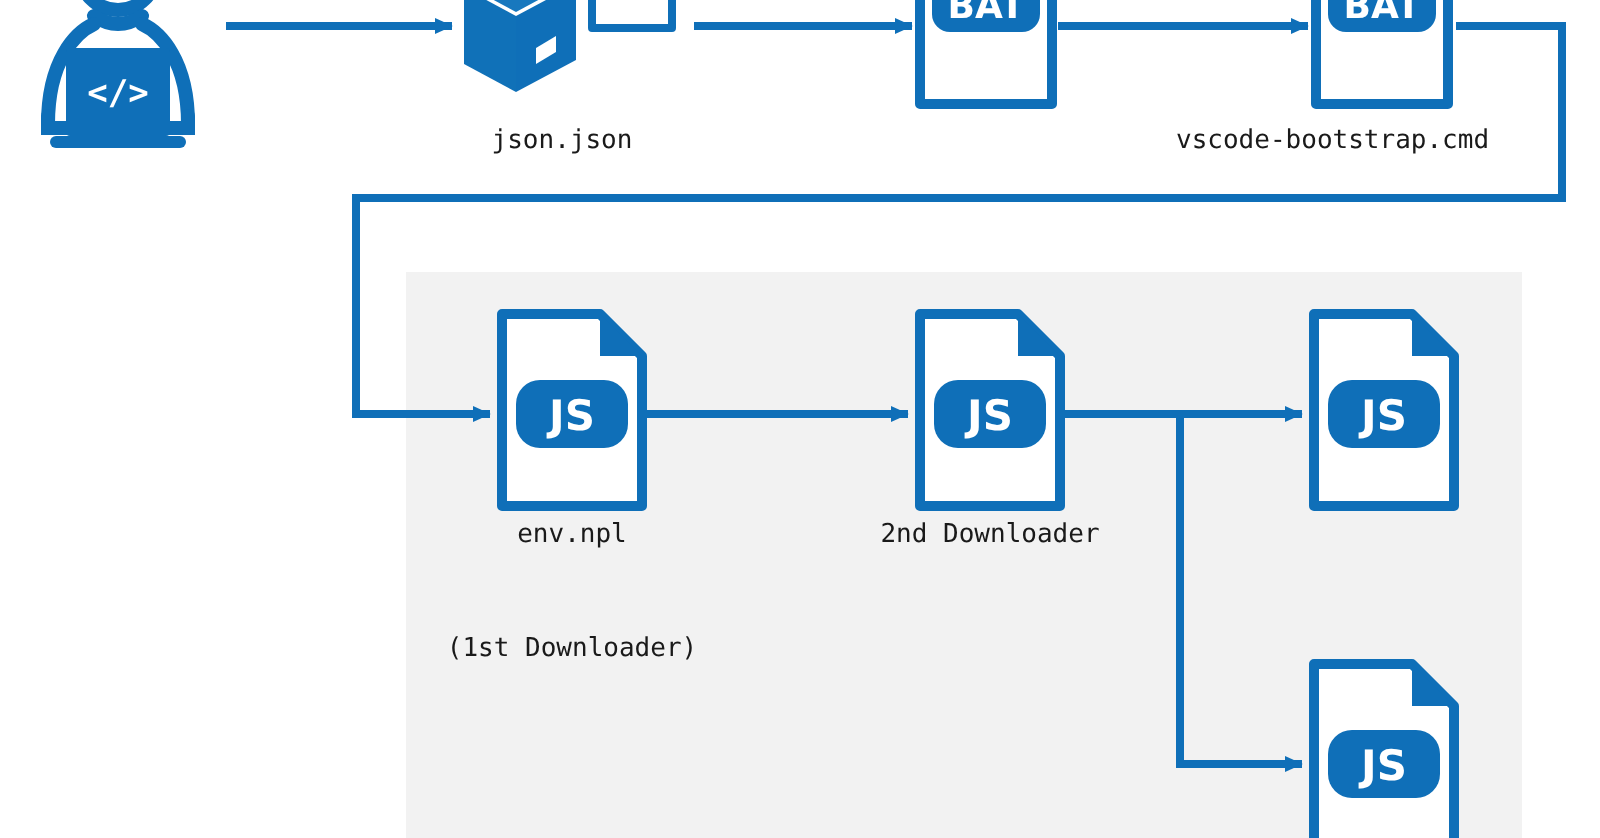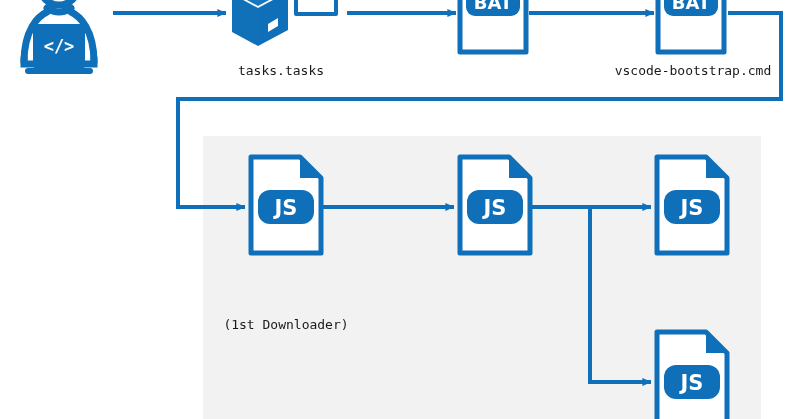--- a/index.html
+++ b/index.html
@@ -137,22 +137,24 @@
     </g>
 
     <g>
       <path d="M657,332 L706,332 L727,353 L727,428 L657,428 Z" fill="#ffffff" stroke="#0F6FB8" stroke-width="5" stroke-linejoin="round"></path>
       <path d="M706,332 L727,353 L706,353 Z" fill="#0F6FB8"></path>
       <rect x="664" y="365" width="56" height="34" rx="12" fill="#0F6FB8"></rect>
       <text x="692" y="390" text-anchor="middle" font-family="DejaVu Sans, Liberation Sans, sans-serif" font-size="21" font-weight="bold" fill="#ffffff">JS</text>
     </g>
   </svg>
 
-  <div class="diag-label" style="left:216px; top:62px; width:130px;">tasks.tasks</div>
+  <div class="diag-label" style="left:216px; top:62px; width:130px;">json.json</div>
 
-  <div class="diag-label" style="left:588px; top:62px; width:210px; text-align:center;">vscode-bootstrap.cmd</div>
+  <div class="diag-label" style="left:588px; top:62px; width:210px; text-align:left;">vscode-bootstrap.cmd</div>
 
+  <div class="diag-label" style="left:199px; top:259px; width:174px;">env.npl</div>
 
   <div class="diag-label" style="left:199px; top:276px; width:174px;margin-top:40px;">(1st Downloader)</div>
 
+  <div class="diag-label" style="left:406px; top:259px; width:178px;">2nd Downloader</div>
 
 
 </div>
 
 </body></html>

